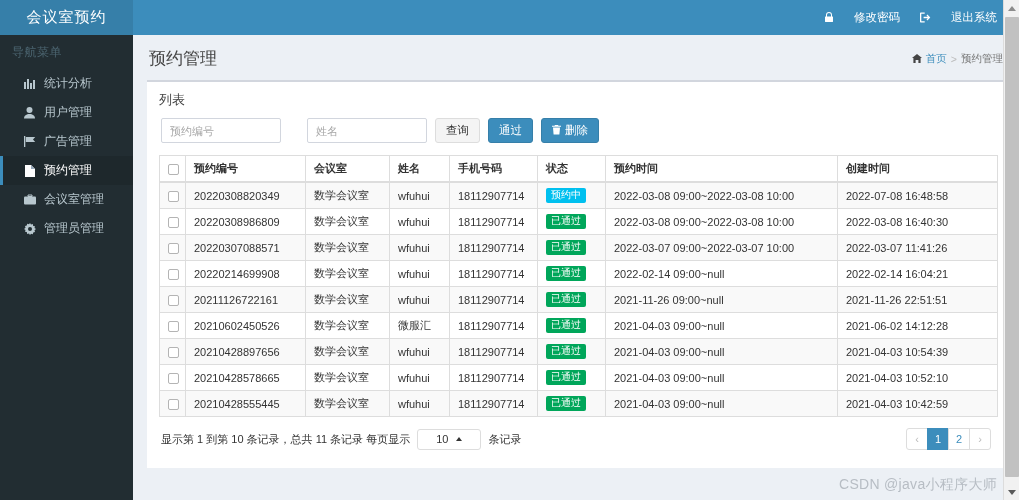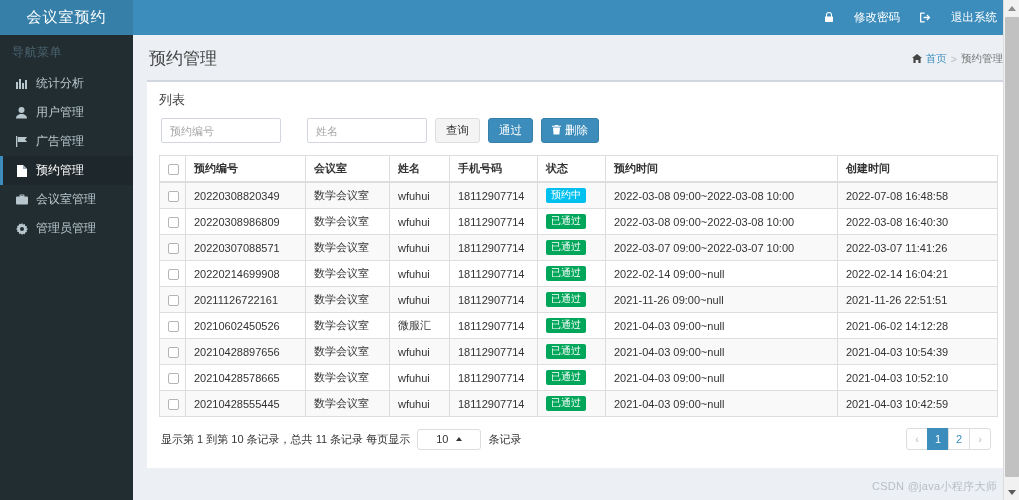--- a/index.html
+++ b/index.html
@@ -33,21 +33,21 @@
   
   .body-row { flex: 1; display: flex; min-height: 0; }
 
   
   .sidebar { width: 133px; background: #222d32; flex: 0 0 133px; overflow: hidden; }
   .side-head {
     color: #4b646f; font-size: 12px; padding: 9px 12px 8px 12px; letter-spacing: .5px;
   }
   .side-item {
     display: flex; align-items: center; gap: 8px;
-    height: 29px; padding-left: 12px;
+    height: 29px; padding-left: 20px;
     color: #b8c7ce; font-size: 12px; cursor: pointer;
     border-left: 3px solid transparent; margin-left: -0px;
     box-sizing: border-box;
   }
   .side-item .ic { width: 13px; display: inline-flex; justify-content: center; color: #b8c7ce; }
   .side-item.active { background: #1e282c; color: #fff; border-left-color: #3c8dbc; }
   .side-item.active .ic { color: #fff; }
 
   
   .content { flex: 1; background: #ecf0f5; position: relative; overflow: hidden; padding: 0 14px; }
@@ -124,21 +124,21 @@
     display: inline-flex; align-items: center; justify-content: center; cursor: pointer;
   }
   .pg:first-child { border-top-left-radius: 3px; border-bottom-left-radius: 3px; }
   .pg:last-child { border-top-right-radius: 3px; border-bottom-right-radius: 3px; }
   .pg.active { background: #3c8dbc; border-color: #3c8dbc; color: #fff; }
   .pg.arrow { color: #bbb; }
 
   
   .watermark {
     position: absolute; right: 22px; bottom: 6px;
-    font-size: 11px; color: #b7bdc4; letter-spacing: .3px;
+    font-size: 14px; color: #b7bdc4; letter-spacing: .3px;
   }
 
   
   .scrollbar {
     position: absolute; right: 0; top: 0; width: 16px; height: 500px;
     background: #f1f1f1; border-left: 1px solid #dcdcdc;
   }
   .sb-up, .sb-down {
     position: absolute; left: 0; width: 16px; height: 16px; background: #f1f1f1;
     display: flex; align-items: center; justify-content: center;

